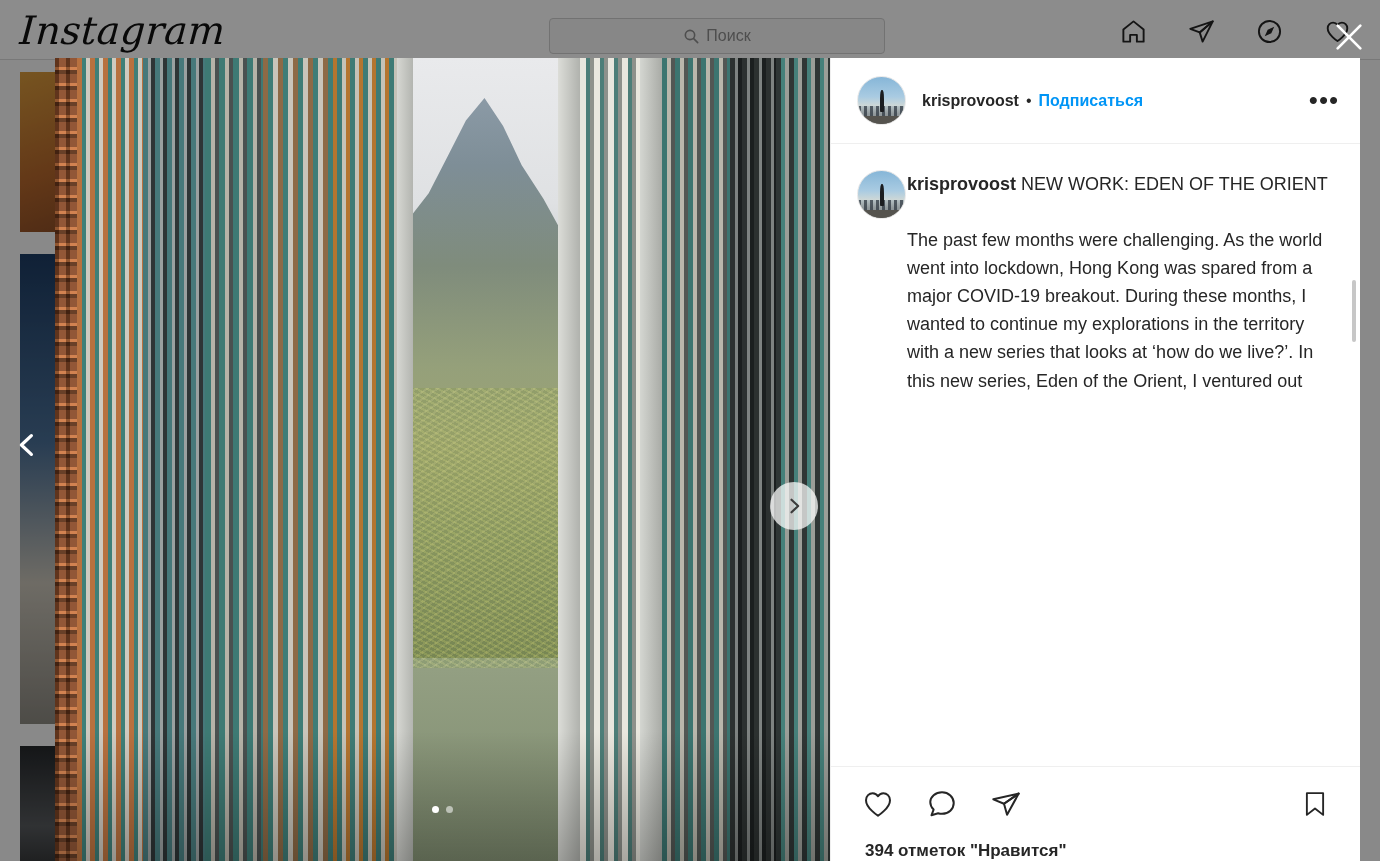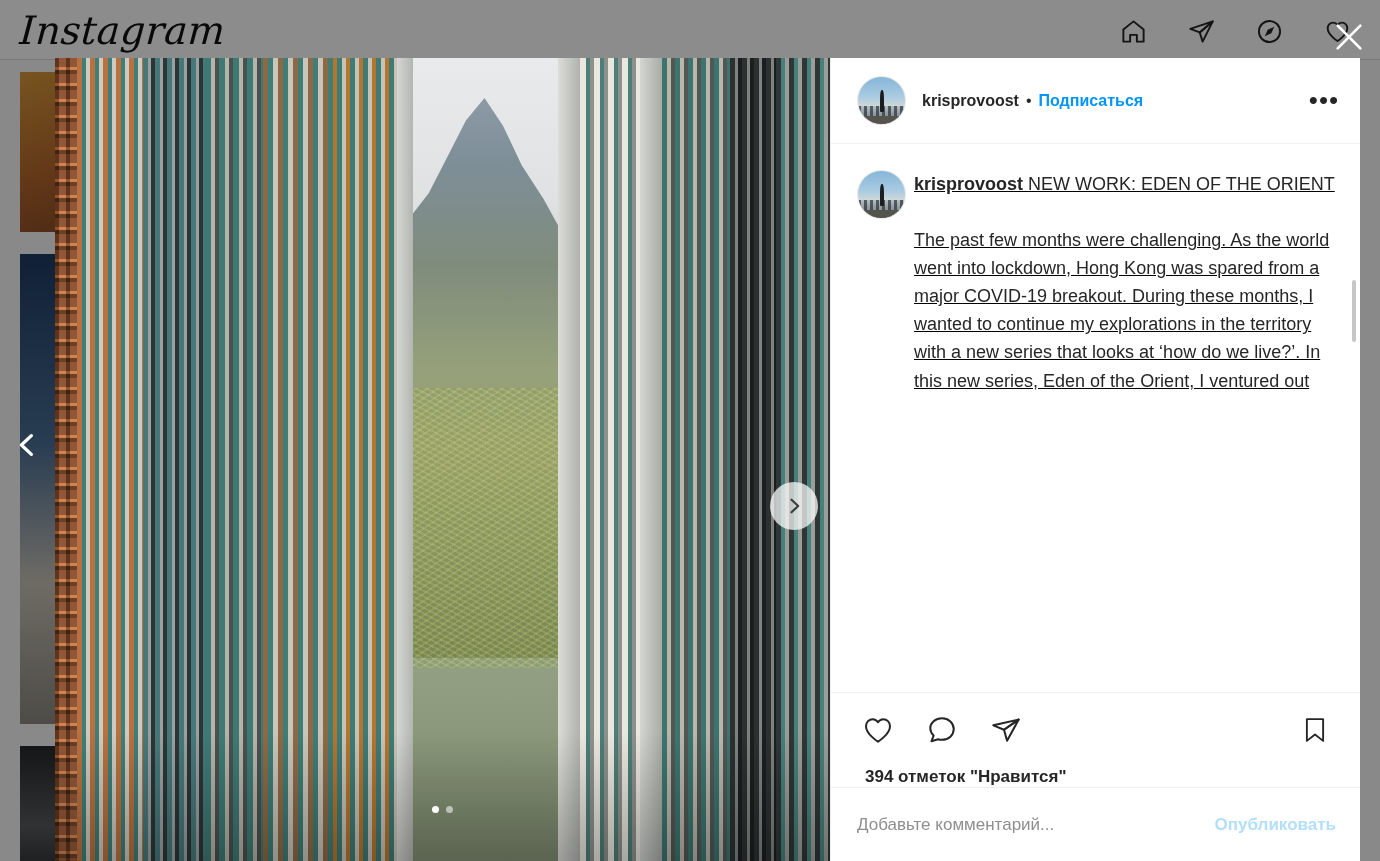--- a/index.html
+++ b/index.html
@@ -159,21 +159,21 @@
   .hdr-text { margin-left: 16px; display: flex; align-items: center; gap: 7px; flex: 1; }
   .username { font-size: 16px; font-weight: 600; color: #262626; cursor: pointer; }
   .sep-dot { color: #262626; font-size: 16px; }
   .follow-link { font-size: 16px; font-weight: 600; color: #0095f6; cursor: pointer; }
   .more-btn { width: 40px; height: 40px; display: flex; align-items: center; justify-content: center; cursor: pointer; font-size: 26px; color: #262626; letter-spacing: 1px; line-height: 0.4; }
 
   .caption-area {
     flex: 1 1 auto; overflow: hidden; position: relative;
     padding: 26px 24px 10px 26px;
   }
-  .caption-row { display: flex; gap: 8px; text-decoration: underline; }
+  .caption-row { display: flex; gap: 1px; }
   .cap-avatar { flex: 0 0 49px; }
   .cap-body { flex: 1; min-width: 0; }
   .cap-text {
     font-size: 18px; line-height: 1.56; color: #262626; word-wrap: break-word;
   }
   .cap-user { font-weight: 600; color: #262626; cursor: pointer; }
   .cap-para { margin-top: 1.56em; }
   .scrollbar-track {
     position: absolute; right: 2px; top: 8px; bottom: 8px; width: 4px;
     background: transparent;
@@ -207,20 +207,29 @@
 
 <div id="root">
 
   <div class="bg-page">
 
     <div class="bg-nav">
       <div class="logo-wrap">
         <div class="ig-logo">Instagram</div>
       </div>
 
+      <div class="search-box">
+        <span class="search-icon">
+          <svg width="16" height="16" viewBox="0 0 24 24" fill="none" stroke="#8e8e8e" stroke-width="2.4">
+            <circle cx="10.5" cy="10.5" r="7"></circle>
+              <line x1="16" y1="16" x2="22" y2="22" stroke-linecap="round"></line>
+          </svg>
+        </span>
+        <span class="search-ph">Поиск</span>
+      </div>
 
       <div class="nav-icons">
         <span class="nav-ic">
           <svg width="27" height="27" viewBox="0 0 24 24" fill="none" stroke="#262626" stroke-width="1.7" stroke-linejoin="round">
             <path d="M3 10.2 12 3l9 7.2V21h-6v-6H9v6H3z"></path>
           </svg>
         </span>
         <span class="nav-ic">
           <svg width="27" height="27" viewBox="0 0 24 24" fill="none" stroke="#262626" stroke-width="1.7" stroke-linejoin="round">
             <path d="M22 3 2 9.6l8.4 3.2L22 3z"></path>
@@ -402,20 +411,16 @@
           <div class="act-spacer"></div>
           <span class="act-btn">
             <svg width="30" height="30" viewBox="0 0 24 24" fill="none" stroke="#262626" stroke-width="1.5" stroke-linejoin="round">
               <path d="M5.5 3.3h13v17.4L12 15.6l-6.5 5.1z"></path>
             </svg>
           </span>
         </div>
         <div class="likes">394 отметок "Нравится"</div>
       </div>
 
-      <div class="comment-bar">
-        <input class="comment-input" type="text" placeholder="Добавьте комментарий..." style="">
-        <span class="post-btn">Опубликовать</span>
-      </div>
 
     </div>
   </div>
 </div>
 
 </body></html>

